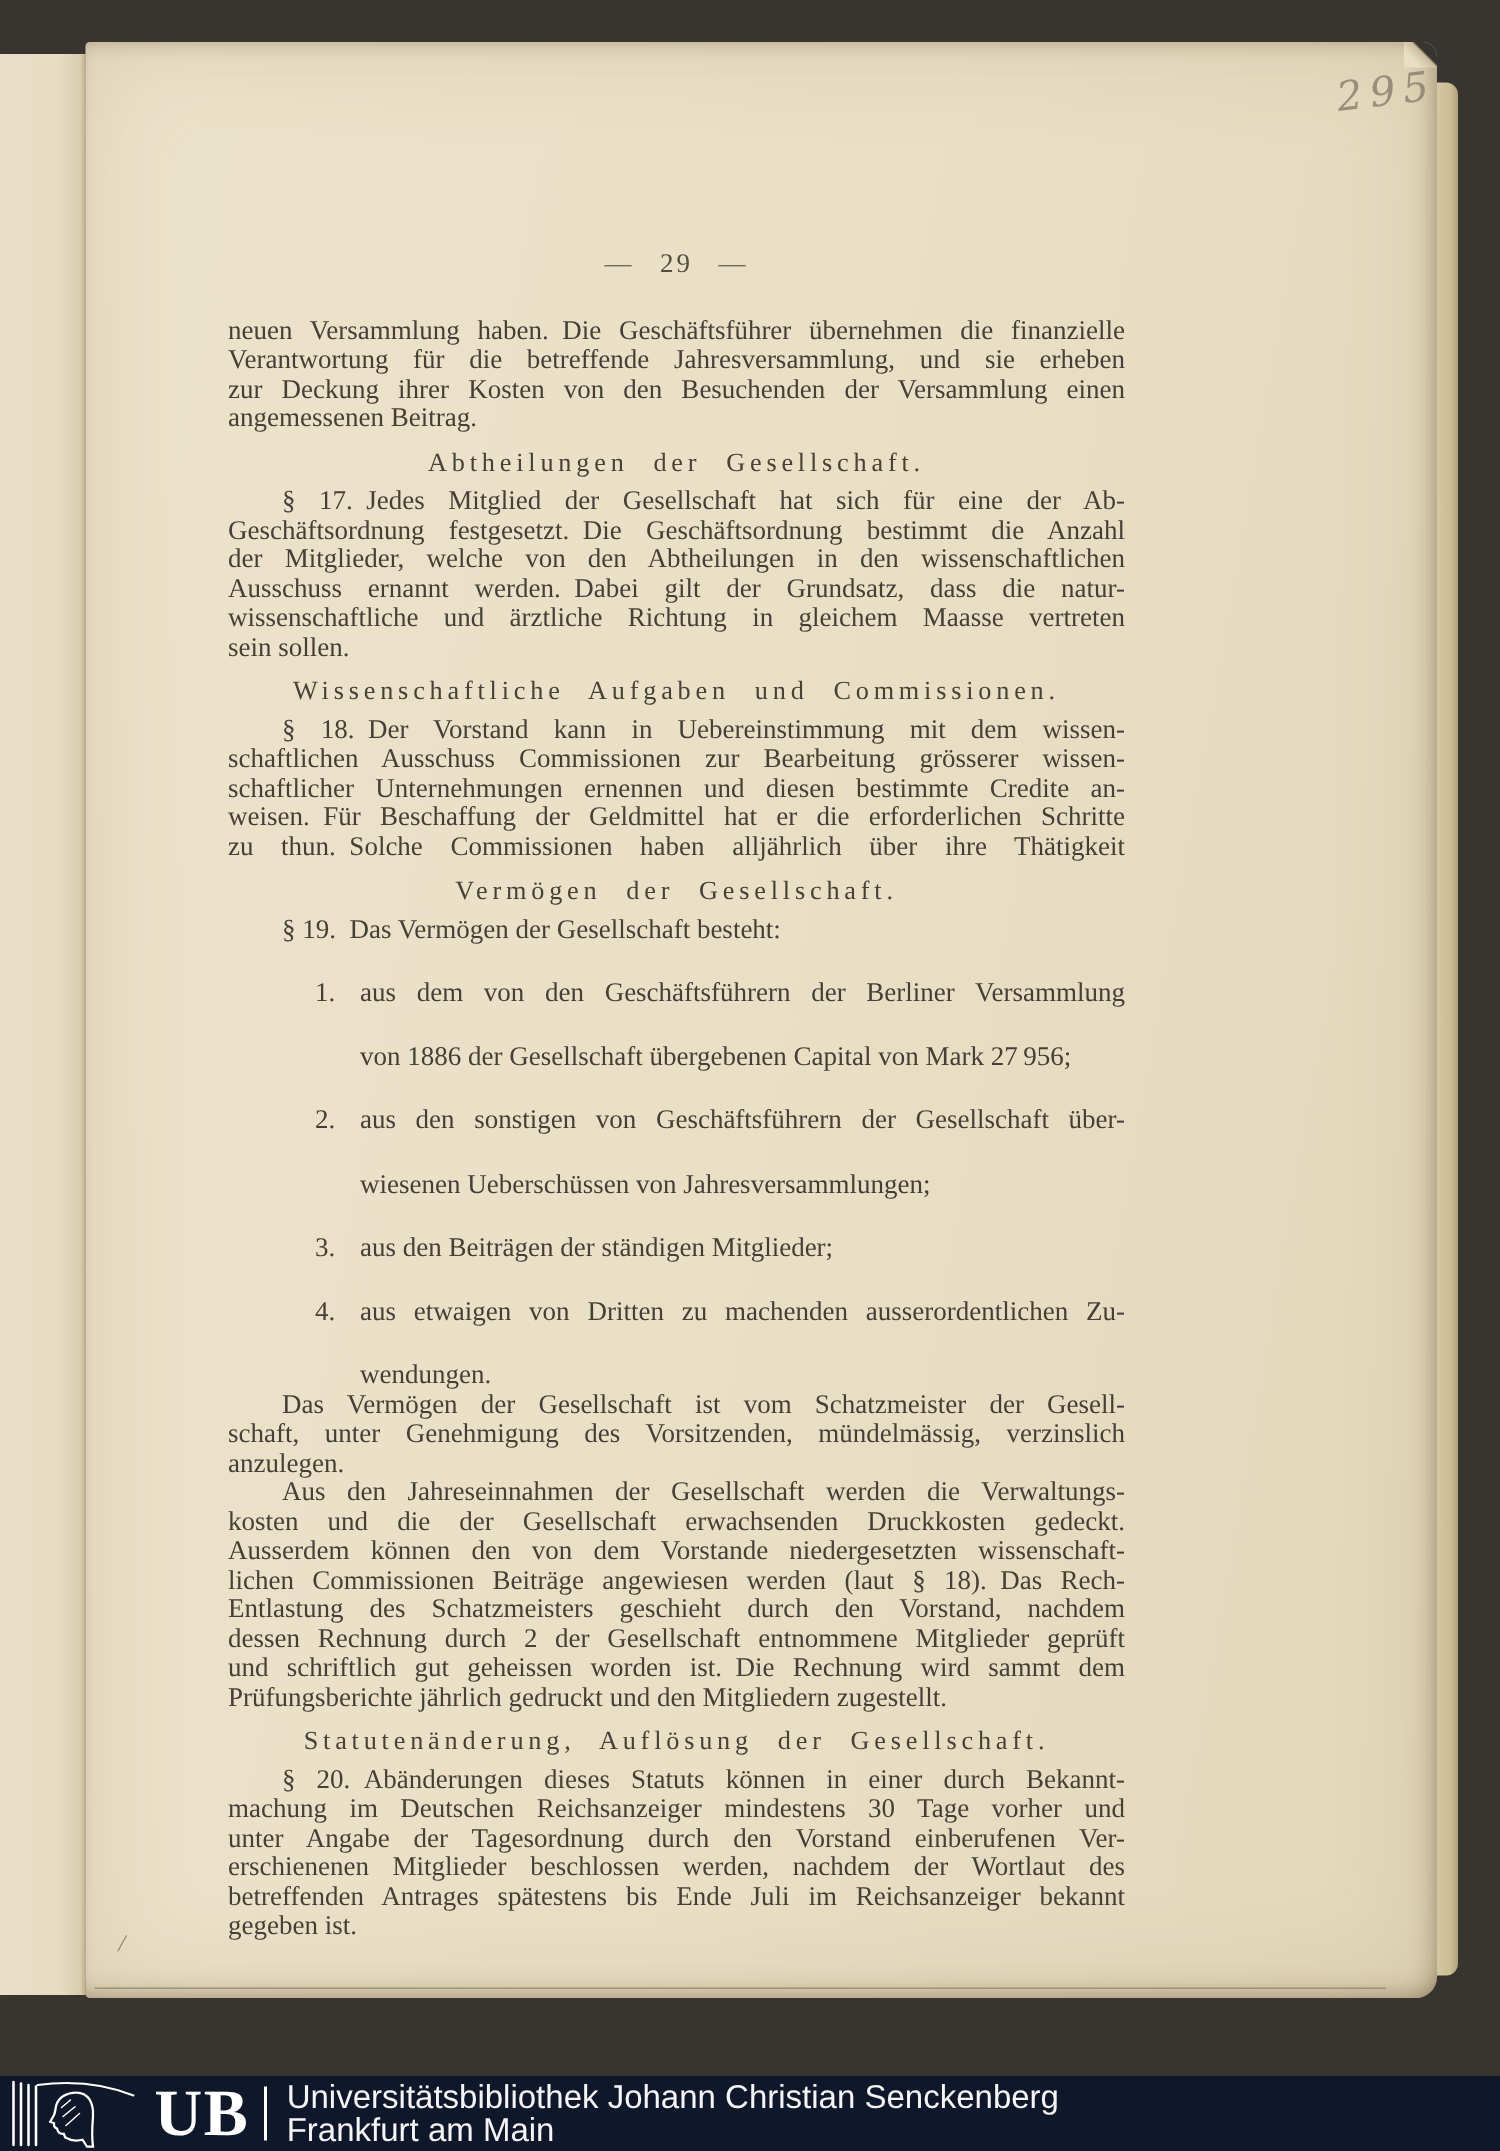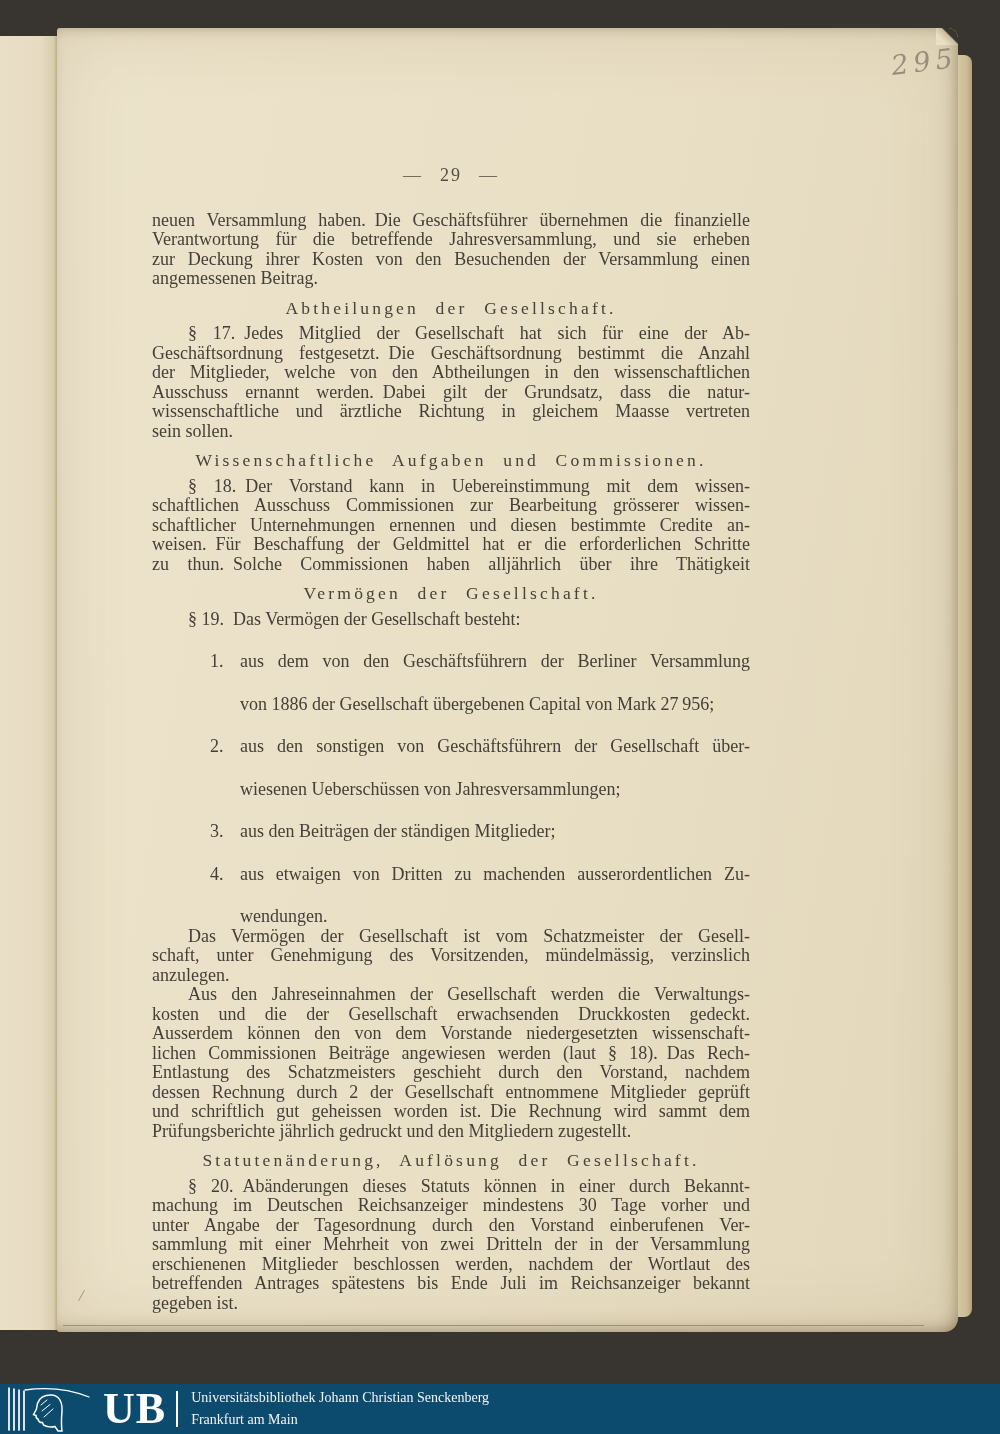--- a/index.html
+++ b/index.html
@@ -76,33 +76,33 @@
   }
 
   .asset-list { margin:0; }
   .list-item { position:relative; }
   .item-num { position:absolute; left:58px; top:0; }
   .item-lines .line { padding-left:88px;margin-top:23px; }
 
   
   .footer {
     position:absolute; left:0; bottom:0; width:1000px; height:50px;
-    background:#0c4a6e; display:flex; align-items:center;
+    background:#0f172a; display:flex; align-items:center;
   }
   .logo { display:flex; align-items:center; height:50px; }
   .logo svg { margin-left:5px; display:block; }
   .ub {
     font-family:"Liberation Serif", serif; font-weight:700;
     font-size:44px; line-height:46px; color:#ffffff;
     margin-left:-6px; letter-spacing:1px;
   }
   .logo-sep { width:2px; height:36px; background:#ffffff; margin:0 13px 0 10px; }
   .footer-text {
-    color:#f5f5f5; font-family:Liberation Serif, serif;
-    font-size:14px; line-height:22px;
+    color:#f5f5f5; font-family:Liberation Sans, sans-serif;
+    font-size:22px; line-height:22px;
   }
 </style>
 </head>
 <body>
 
 <div class="left-strip"></div>
 <div class="right-sliver"></div>
 
 <div class="page">
   <div class="corner-fold"></div>
@@ -192,21 +192,20 @@
         <div class="line">dessen Rechnung durch 2 der Gesellschaft entnommene Mitglieder geprüft</div>
         <div class="line">und schriftlich gut geheissen worden ist. Die Rechnung wird sammt dem</div>
         <div class="line last">Prüfungsberichte jährlich gedruckt und den Mitgliedern zugestellt.</div>
       </div>
 
     <h2 class="heading">Statutenänderung, Auflösung der Gesellschaft.</h2>
     <div class="para indent">
         <div class="line">§ 20. Abänderungen dieses Statuts können in einer durch Bekannt-</div>
         <div class="line">machung im Deutschen Reichsanzeiger mindestens 30 Tage vorher und</div>
         <div class="line">unter Angabe der Tagesordnung durch den Vorstand einberufenen Ver-</div>
-        <div class="line">sammlung mit einer Mehrheit von zwei Dritteln der in der Versammlung</div>
         <div class="line">erschienenen Mitglieder beschlossen werden, nachdem der Wortlaut des</div>
         <div class="line">betreffenden Antrages spätestens bis Ende Juli im Reichsanzeiger bekannt</div>
         <div class="line last">gegeben ist.</div>
       </div>
 
   </div>
 </div>
 
 <div class="footer">
   <div class="logo">

